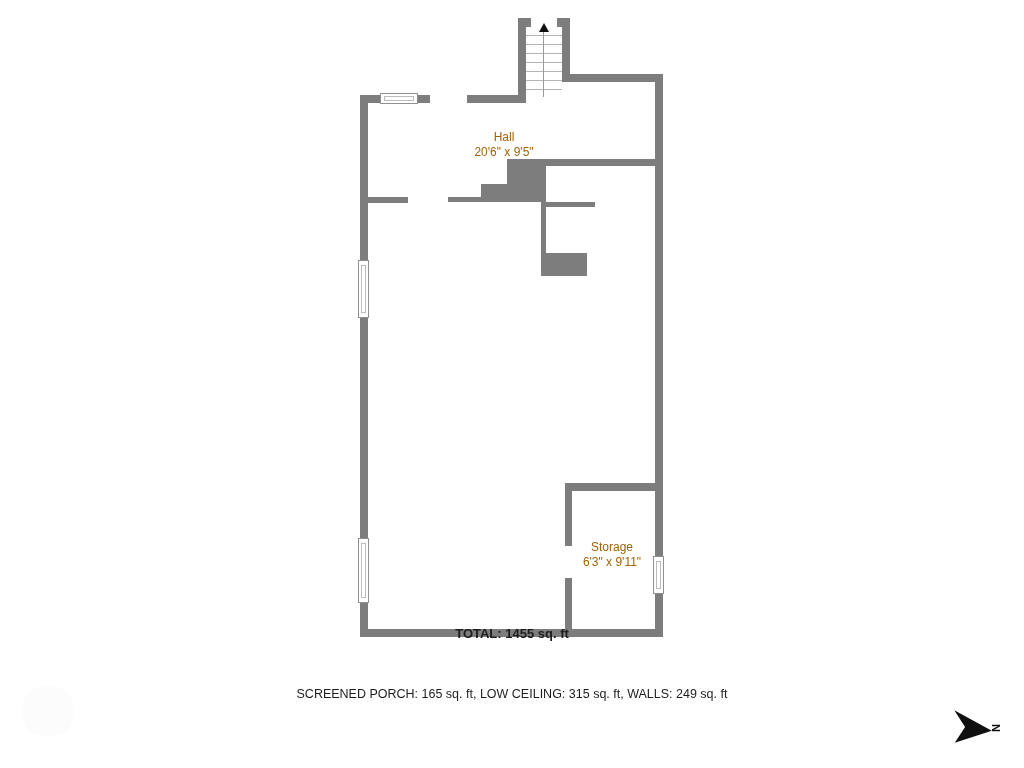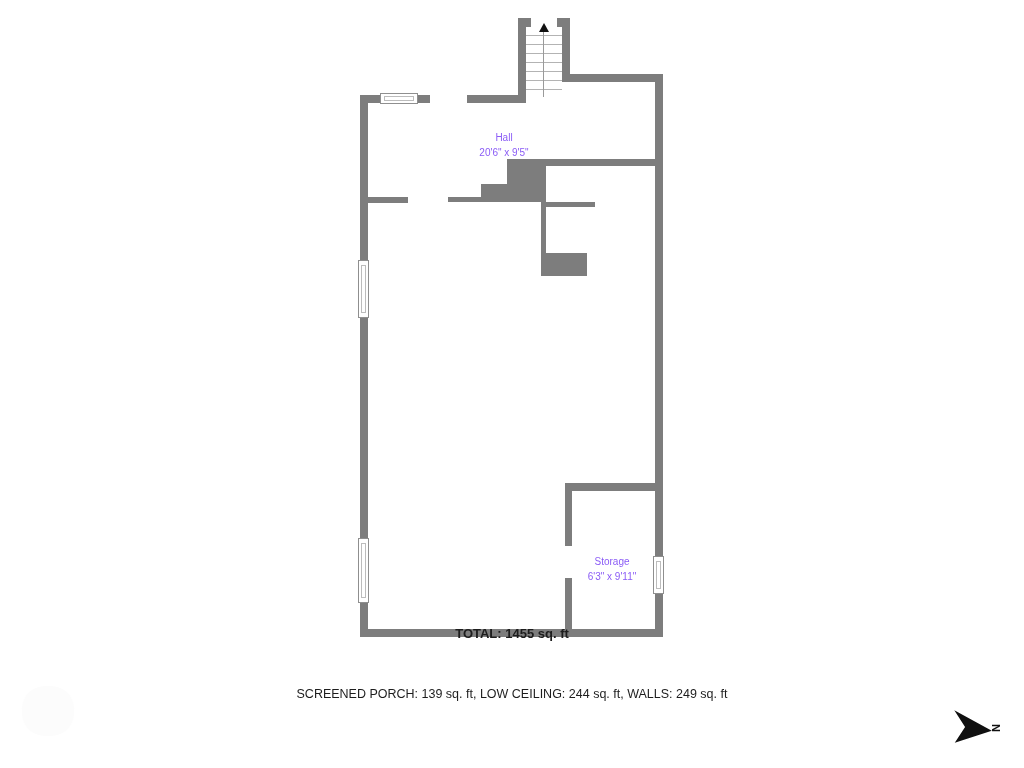--- a/index.html
+++ b/index.html
@@ -10,22 +10,22 @@
   .wall{position:absolute;background:#7d7d7d;}
   .window{position:absolute;background:#ffffff;border:1px solid #8f8f8f;box-sizing:border-box;}
   .window .pane{position:absolute;background:#ffffff;border:1px solid #bcbcbc;box-sizing:border-box;}
   .window.h .pane{left:3px;right:3px;top:2px;bottom:2px;}
   .window.v .pane{top:4px;bottom:4px;left:2px;right:2px;}
   .stairs{position:absolute;left:526px;top:27px;width:36px;height:70px;}
   .tread{position:absolute;left:0;width:100%;height:1px;background:#b3b3b3;}
   .runline{position:absolute;left:17px;top:3px;width:1px;height:67px;background:#9a9a9a;}
   .up-arrow{position:absolute;left:13px;top:-4px;width:0;height:0;
     border-left:5px solid transparent;border-right:5px solid transparent;border-bottom:9px solid #111111;}
-  .room-label{position:absolute;width:160px;text-align:center;color:#8b5cf6;
-    font-size:10px;line-height:15px;}
+  .room-label{position:absolute;width:160px;text-align:center;color:#a16207;
+    font-size:12px;line-height:15px;}
   .summary{position:absolute;left:0;width:1024px;text-align:center;color:#1d1d1d;}
   .summary-total{font-size:13px;font-weight:bold;}
   .summary-lines{font-size:12.5px;line-height:14.6px;}
   .compass{position:absolute;left:948px;top:706px;width:64px;height:52px;}
   .compass svg{position:absolute;left:2px;top:4px;transform:rotate(8deg);}
   .north-n{position:absolute;left:44px;top:16px;color:#101010;font-size:11px;font-weight:600;
     transform:rotate(90deg);}
   .watermark{position:absolute;left:22px;top:686px;width:52px;height:50px;background:#fcfcfc;border-radius:45%;}
 </style>
 </head>
@@ -79,28 +79,28 @@
       <div class="pane"></div>
     </div>
   <div class="window v" style="left:653px;top:556px;width:11px;height:38px;">
       <div class="pane"></div>
     </div>
 
   <div class="room-label" style="left:424px;top:130px;">
     <div>Hall</div>
     <div>20'6" x 9'5"</div>
   </div>
-  <div class="room-label" style="left:532px;top:554px;">
+  <div class="room-label" style="left:532px;top:540px;">
     <div>Storage</div>
     <div>6'3" x 9'11"</div>
   </div>
 
   <div class="summary summary-total" style="top:626px;">TOTAL: 1455 sq. ft</div>
   <div class="summary summary-lines" style="top:687px;">
-    <div>SCREENED PORCH: 139 sq. ft, LOW CEILING: 244 sq. ft, WALLS: 249 sq. ft</div>
+    <div>SCREENED PORCH: 165 sq. ft, LOW CEILING: 315 sq. ft, WALLS: 249 sq. ft</div>
   </div>
 
   <div class="compass">
     <svg width="44" height="36" viewBox="0 0 44 36">
       <polygon points="2,3 42,18 7,35 15,18" fill="#101010"></polygon>
     </svg>
     <span class="north-n">N</span>
   </div>
 
   <div class="watermark"></div>

